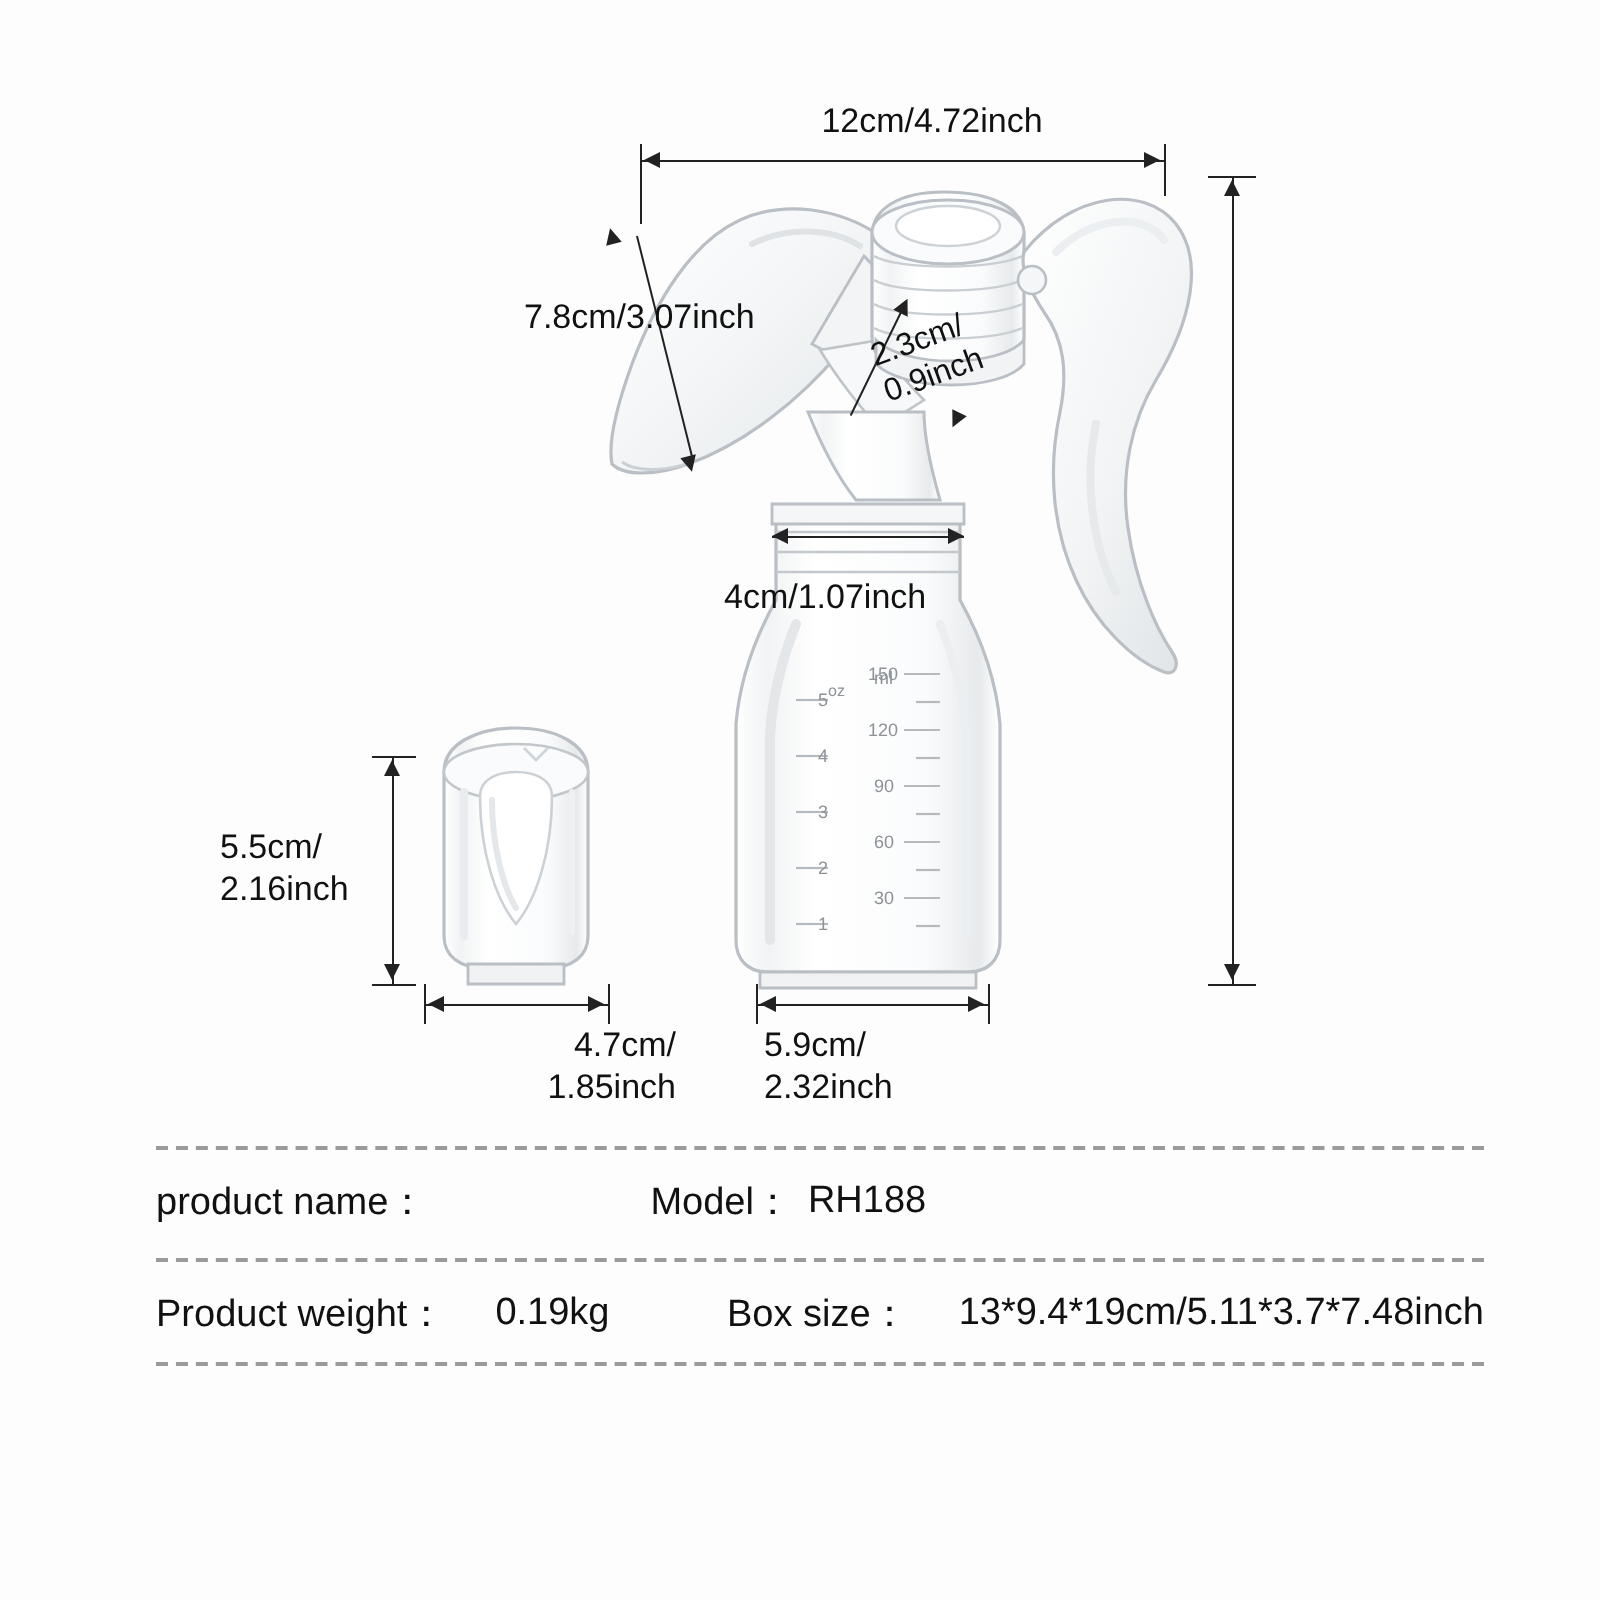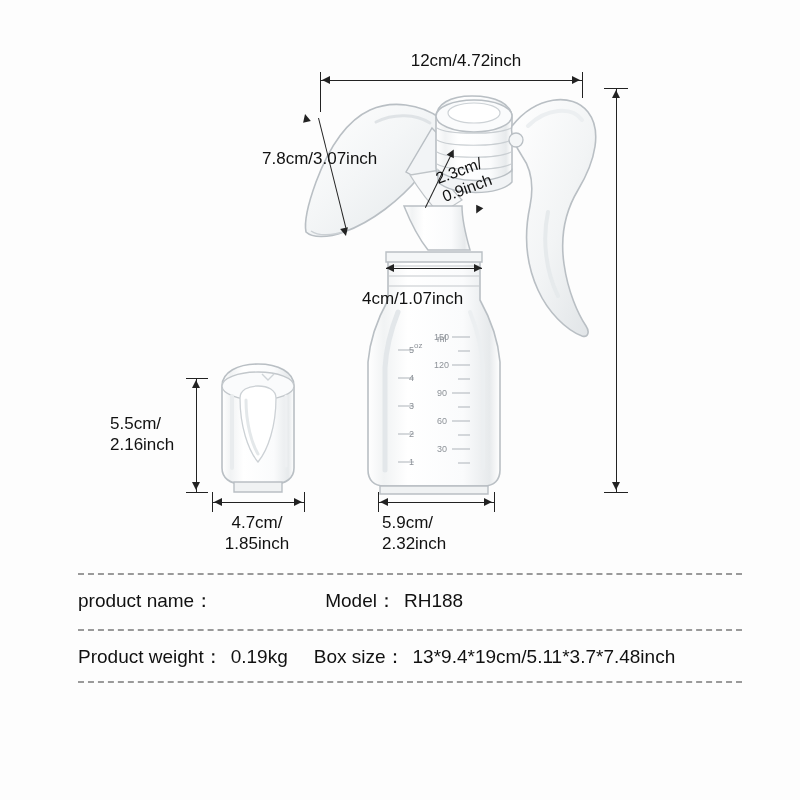--- a/index.html
+++ b/index.html
@@ -283,21 +283,21 @@
   <div class="arrow arrow-up" style="left:192px; top:380px;"></div>
   <div class="arrow arrow-down" style="left:192px; top:482px;"></div>
   <div class="dim-label" style="left:110px; top:393px; width:110px; text-align:left;margin-top:20px;">5.5cm/
 2.16inch</div>
 
   <div class="line-h" style="left:212px; top:502px; width:92px;"></div>
   <div class="cap-v" style="left:212px; top:492px; height:20px;"></div>
   <div class="cap-v" style="left:304px; top:492px; height:20px;"></div>
   <div class="arrow arrow-left" style="left:214px; top:498px;"></div>
   <div class="arrow arrow-right" style="left:294px; top:498px;"></div>
-  <div class="dim-label" style="left:192px; top:512px; width:130px; text-align:center;">4.7cm/
+  <div class="dim-label" style="left:208px; top:512px; width:130px; text-align:right;">4.7cm/
 1.85inch</div>
 
   <div class="line-h" style="left:378px; top:502px; width:116px;"></div>
   <div class="cap-v" style="left:378px; top:492px; height:20px;"></div>
   <div class="cap-v" style="left:494px; top:492px; height:20px;"></div>
   <div class="arrow arrow-left" style="left:380px; top:498px;"></div>
   <div class="arrow arrow-right" style="left:484px; top:498px;"></div>
   <div class="dim-label" style="left:382px; top:512px; width:140px; text-align:left;">5.9cm/
 2.32inch</div>
 
@@ -305,21 +305,21 @@
 
   <div class="spec-row" style="top:577px;">
     <span class="spec-cell">product name：</span>
     <span class="gap-1"></span>
     <span class="spec-cell">Model：</span>
     <span class="spec-cell spec-val">RH188</span>
   </div>
 
   <div class="spec-rule" style="top:629px;"></div>
 
-  <div class="spec-row" style="top:633px;">
+  <div class="spec-row" style="top:633px;gap:17px;">
     <span class="spec-cell">Product weight：</span>
     <span class="spec-cell spec-val">0.19kg</span>
     <span class="gap-2"></span>
     <span class="spec-cell">Box size：</span>
     <span class="spec-cell spec-val">13*9.4*19cm/5.11*3.7*7.48inch</span>
   </div>
 
   <div class="spec-rule" style="top:681px;"></div>
 
 </div>

